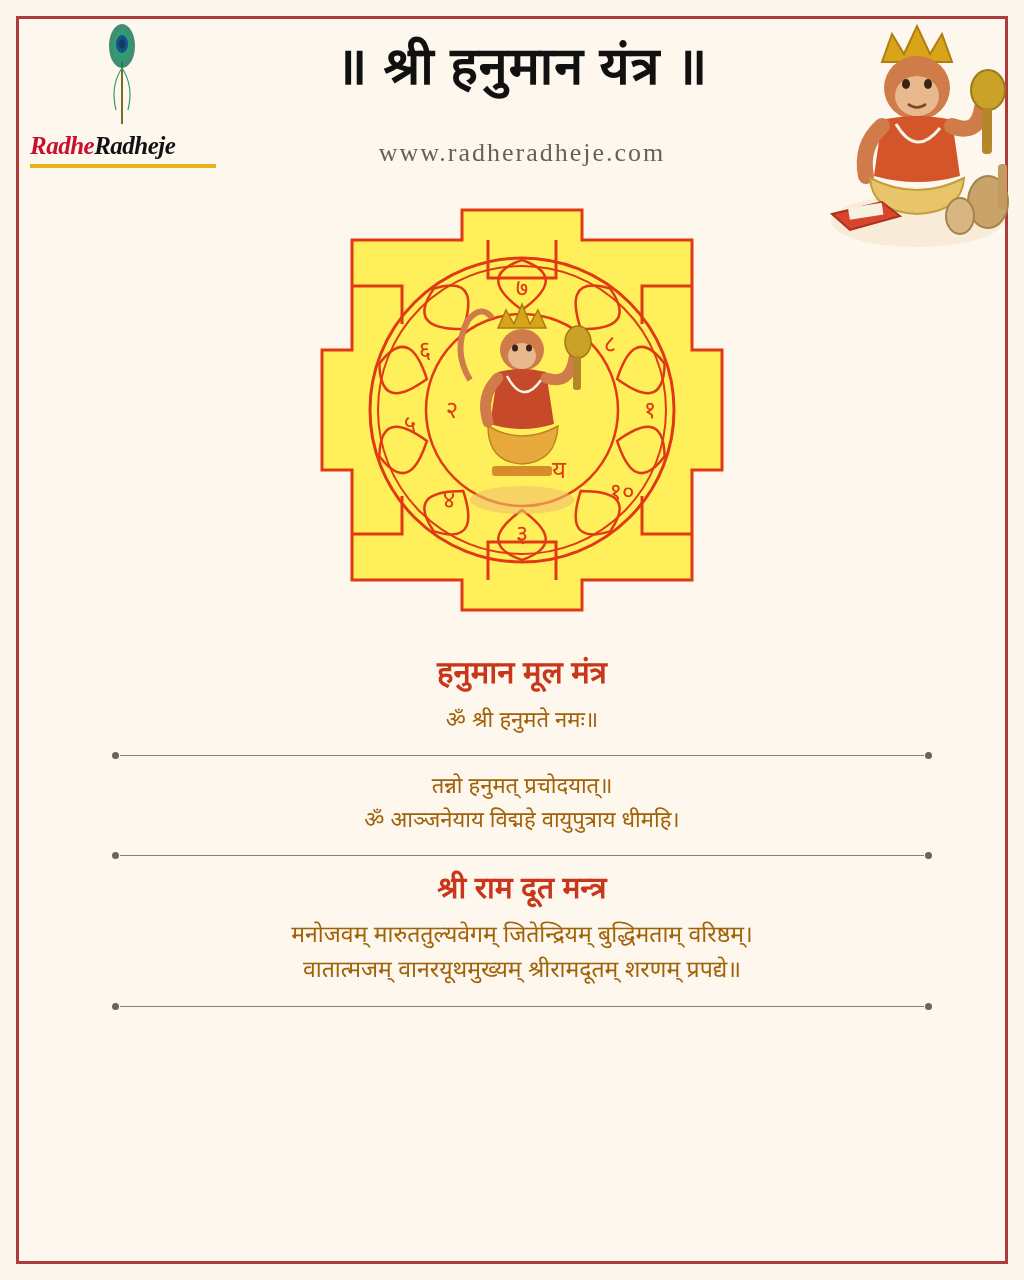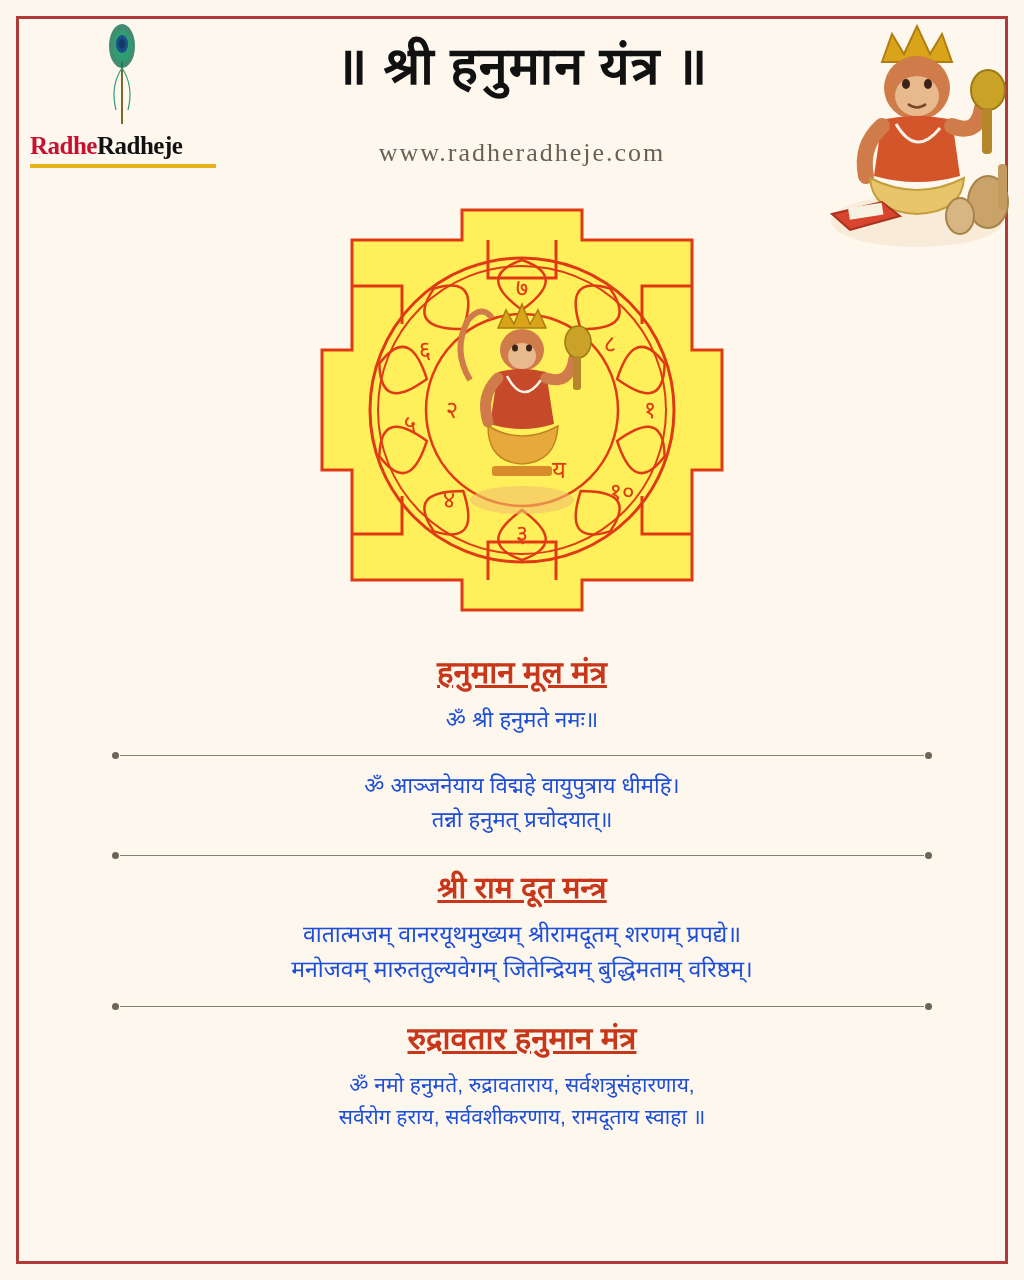--- a/index.html
+++ b/index.html
@@ -86,20 +86,21 @@
     top: 0px;
     width: 40px;
     height: 100px;
   }
   .logo-text {
     position: absolute;
     left: 6px;
     top: 108px;
     font-size: 25px;
     font-weight: bold;
+    font-style: italic;
     font-family: "Liberation Serif", serif;
     letter-spacing: -0.5px;
   }
   .logo-text .radhe1 { color: #c8102e; }
   .logo-text .radhe2 { color: #111111; }
   .logo-underline {
     position: absolute;
     left: 6px;
     top: 140px;
     width: 186px;
@@ -136,26 +137,25 @@
     width: 904px;
     text-align: center;
     margin-bottom: 6px;
   }
   .mantra-title {
     font-size: 31px;
     font-weight: bold;
     color: #c8371a;
     margin: 8px 0 10px 0;
     line-height: 1.25;
-    text-decoration: underline;
   }
   .mantra-title.sm { font-size: 30px; }
   .mantra-body {
     font-size: 22px;
-    color: #1d4ed8;
+    color: #a16207;
     line-height: 1.55;
   }
   .mantra-body.lg { font-size: 23px; }
   .mantra-body.smx { font-size: 21px; }
 
   .divider {
     position: relative;
     width: 820px;
     margin: 14px auto 8px auto;
     height: 10px;
@@ -336,42 +336,37 @@
       <div class="mantra-body">ॐ श्री हनुमते नमः॥</div>
     </div>
 
     <div class="divider">
       <div class="line"></div>
       <div class="dot left"></div>
       <div class="dot right"></div>
     </div>
 
     <div class="mantra-block">
+      <div class="mantra-body">तन्नो हनुमत् प्रचोदयात्॥</div>
       <div class="mantra-body">ॐ आञ्जनेयाय विद्महे वायुपुत्राय धीमहि।</div>
-      <div class="mantra-body">तन्नो हनुमत् प्रचोदयात्॥</div>
     </div>
 
     <div class="divider">
       <div class="line"></div>
       <div class="dot left"></div>
       <div class="dot right"></div>
     </div>
 
     <div class="mantra-block">
       <div class="mantra-title sm">श्री राम दूत मन्त्र</div>
+      <div class="mantra-body lg">मनोजवम् मारुततुल्यवेगम् जितेन्द्रियम् बुद्धिमताम् वरिष्ठम्।</div>
       <div class="mantra-body lg">वातात्मजम् वानरयूथमुख्यम् श्रीरामदूतम् शरणम् प्रपद्ये॥</div>
-      <div class="mantra-body lg">मनोजवम् मारुततुल्यवेगम् जितेन्द्रियम् बुद्धिमताम् वरिष्ठम्।</div>
     </div>
 
     <div class="divider">
       <div class="line"></div>
       <div class="dot left"></div>
       <div class="dot right"></div>
     </div>
 
-    <div class="mantra-block">
-      <div class="mantra-title">रुद्रावतार हनुमान मंत्र</div>
-      <div class="mantra-body smx">ॐ नमो हनुमते, रुद्रावताराय, सर्वशत्रुसंहारणाय,</div>
-      <div class="mantra-body smx">सर्वरोग हराय, सर्ववशीकरणाय, रामदूताय स्वाहा ॥</div>
-    </div>
 
   </div>
 </div>
 
 </body></html>

